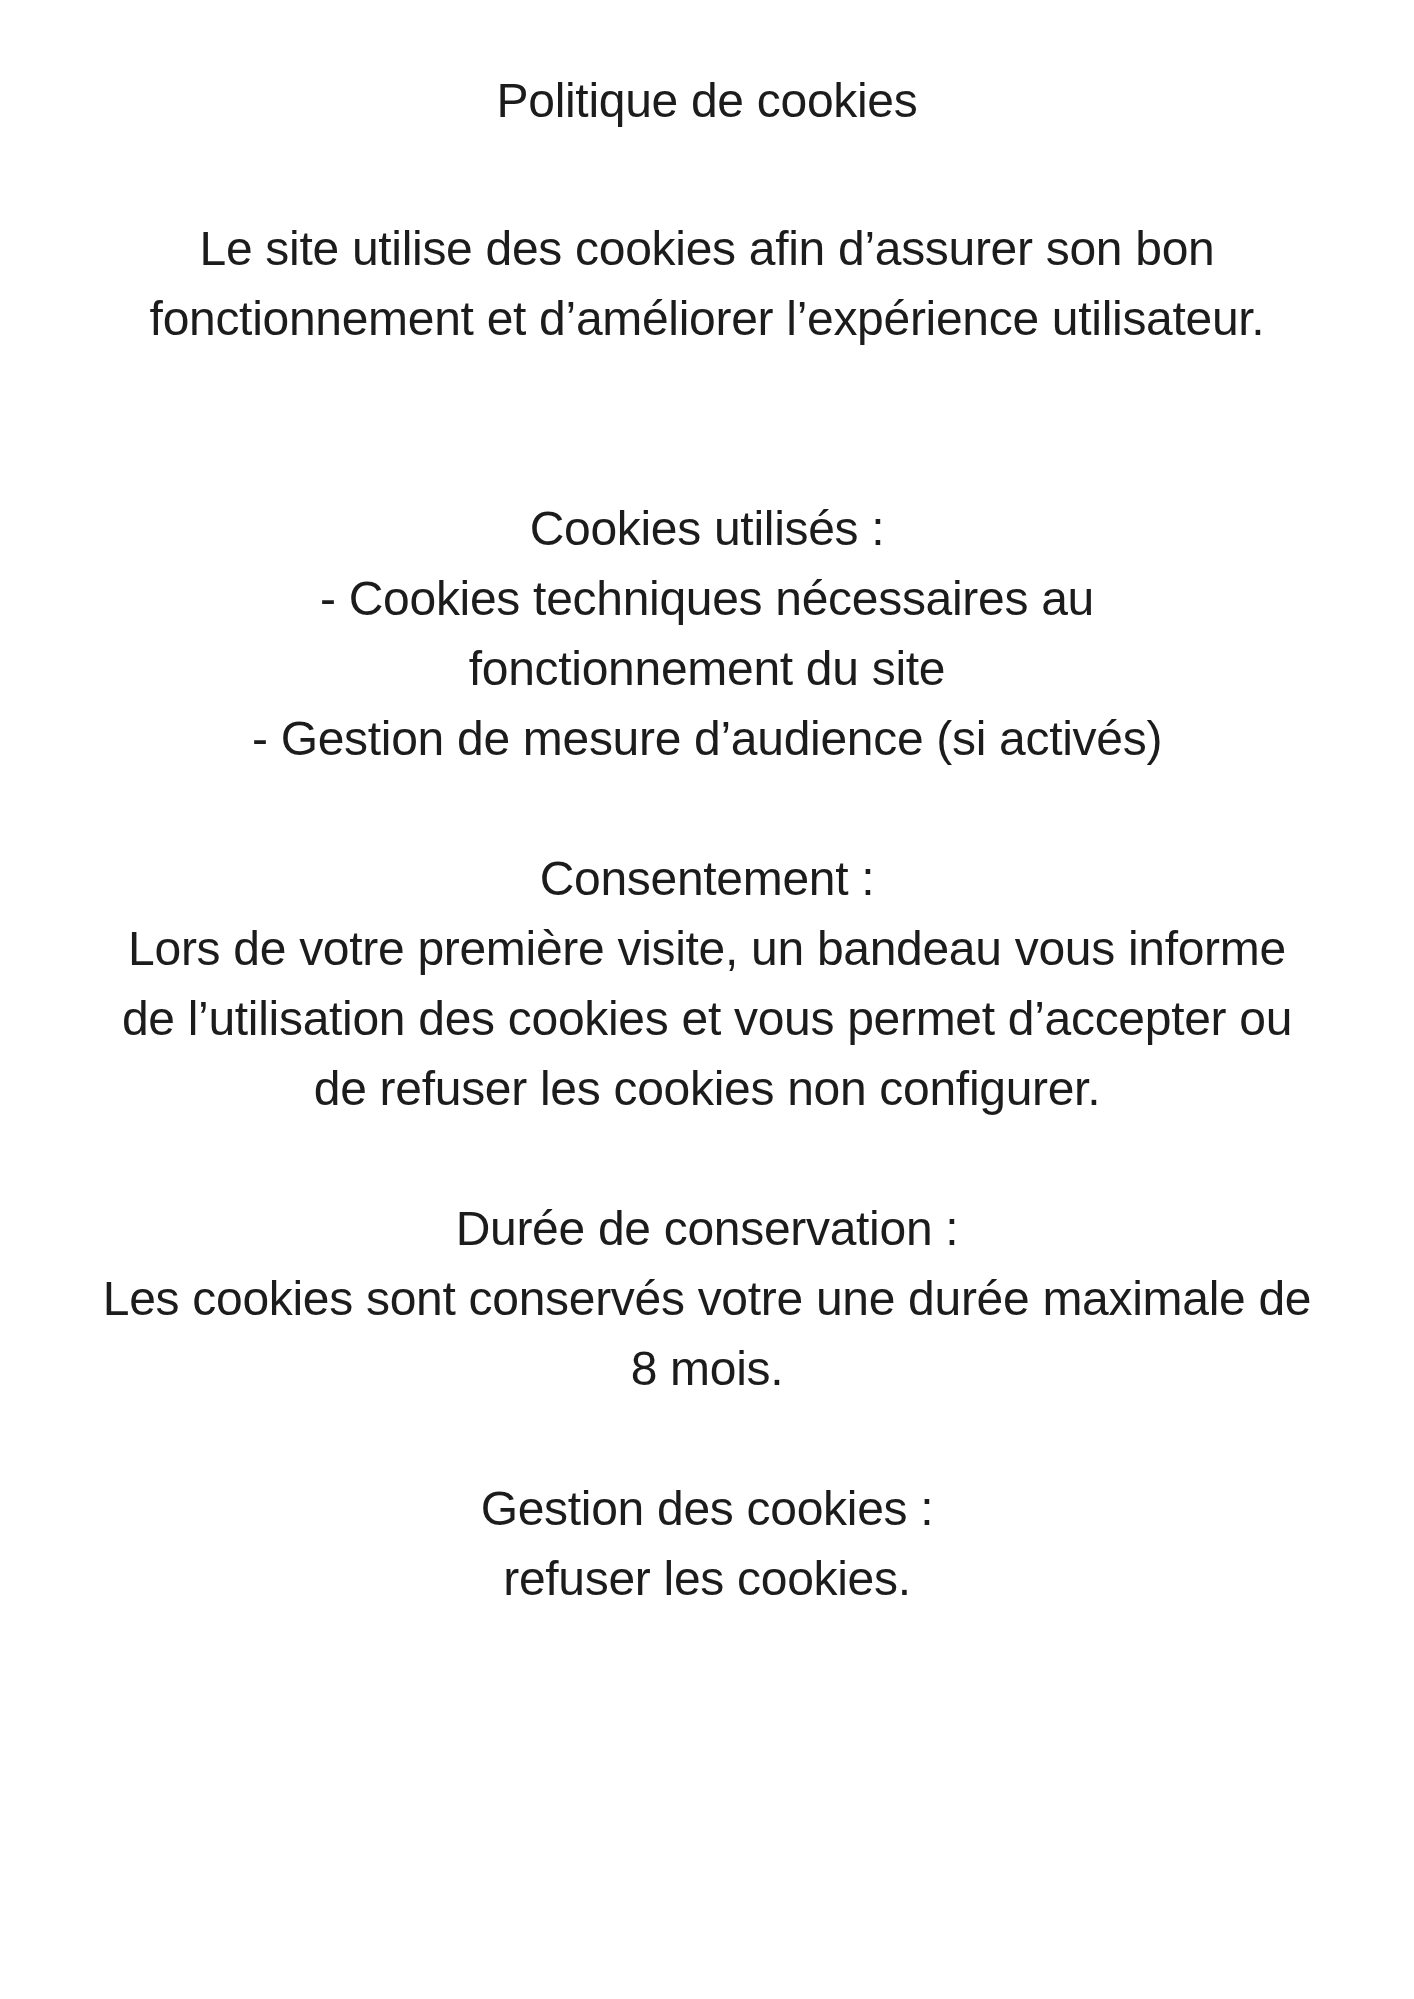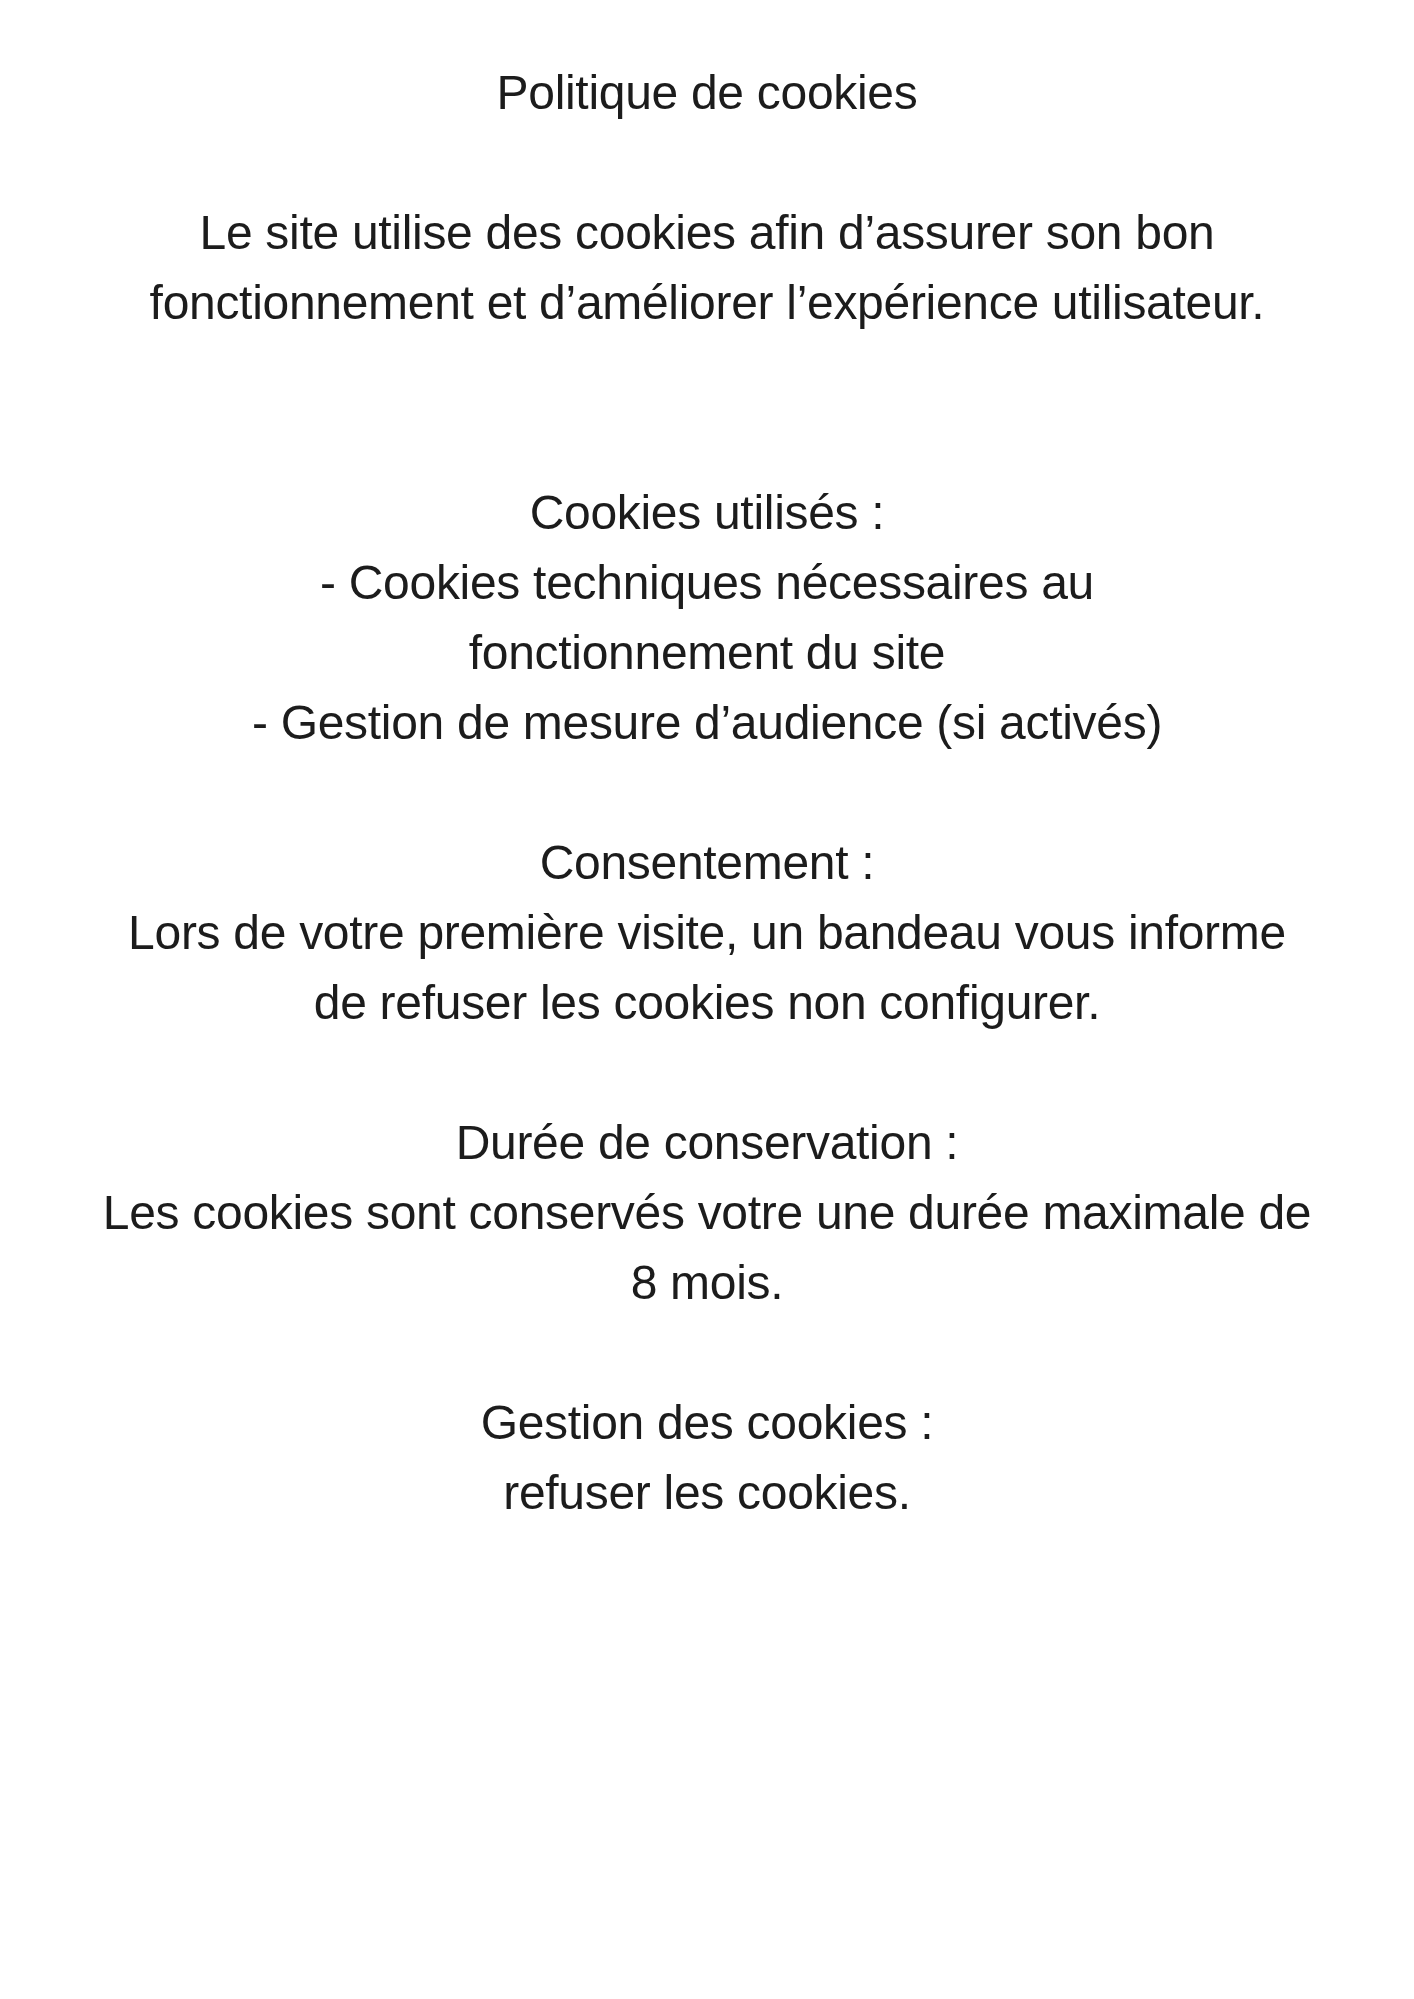--- a/index.html
+++ b/index.html
@@ -17,21 +17,21 @@
   .doc {
     box-sizing: border-box;
     width: 1414px;
     padding-top: 58px;
     font-size: 48px;
     line-height: 70px;
     text-align: center;
     letter-spacing: -0.3px;
   }
   .doc-title {
-    margin: 0;
+    margin: 8px;
     font-size: 48px;
     line-height: 70px;
     font-weight: 400;
   }
   .line {
     height: 70px;
     white-space: nowrap;
   }
   .spacer {
     height: 70px;
@@ -53,20 +53,21 @@
       <section>
         <div class="line">Cookies utilisés :</div>
         <div class="line">- Cookies techniques nécessaires au</div>
         <div class="line">fonctionnement du site</div>
         <div class="line">- Gestion de mesure d’audience (si activés)</div>
       </section>
       <div class="spacer"></div>
       <section>
         <div class="line">Consentement :</div>
         <div class="line">Lors de votre première visite, un bandeau vous informe</div>
+        <div class="line">de l’utilisation des cookies et vous permet d’accepter ou</div>
         <div class="line">de refuser les cookies non configurer.</div>
       </section>
       <div class="spacer"></div>
       <section>
         <div class="line">Durée de conservation :</div>
         <div class="line">Les cookies sont conservés votre une durée maximale de</div>
         <div class="line">8 mois.</div>
       </section>
       <div class="spacer"></div>
       <section>

